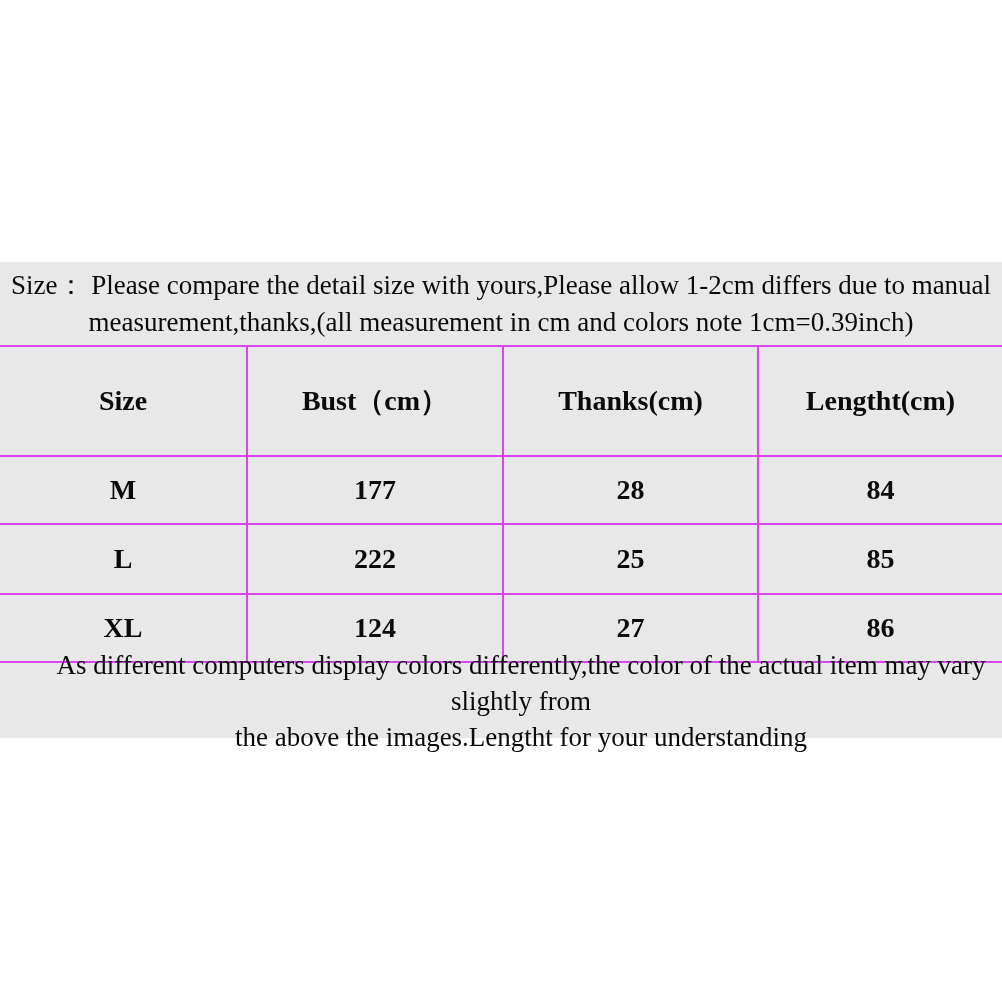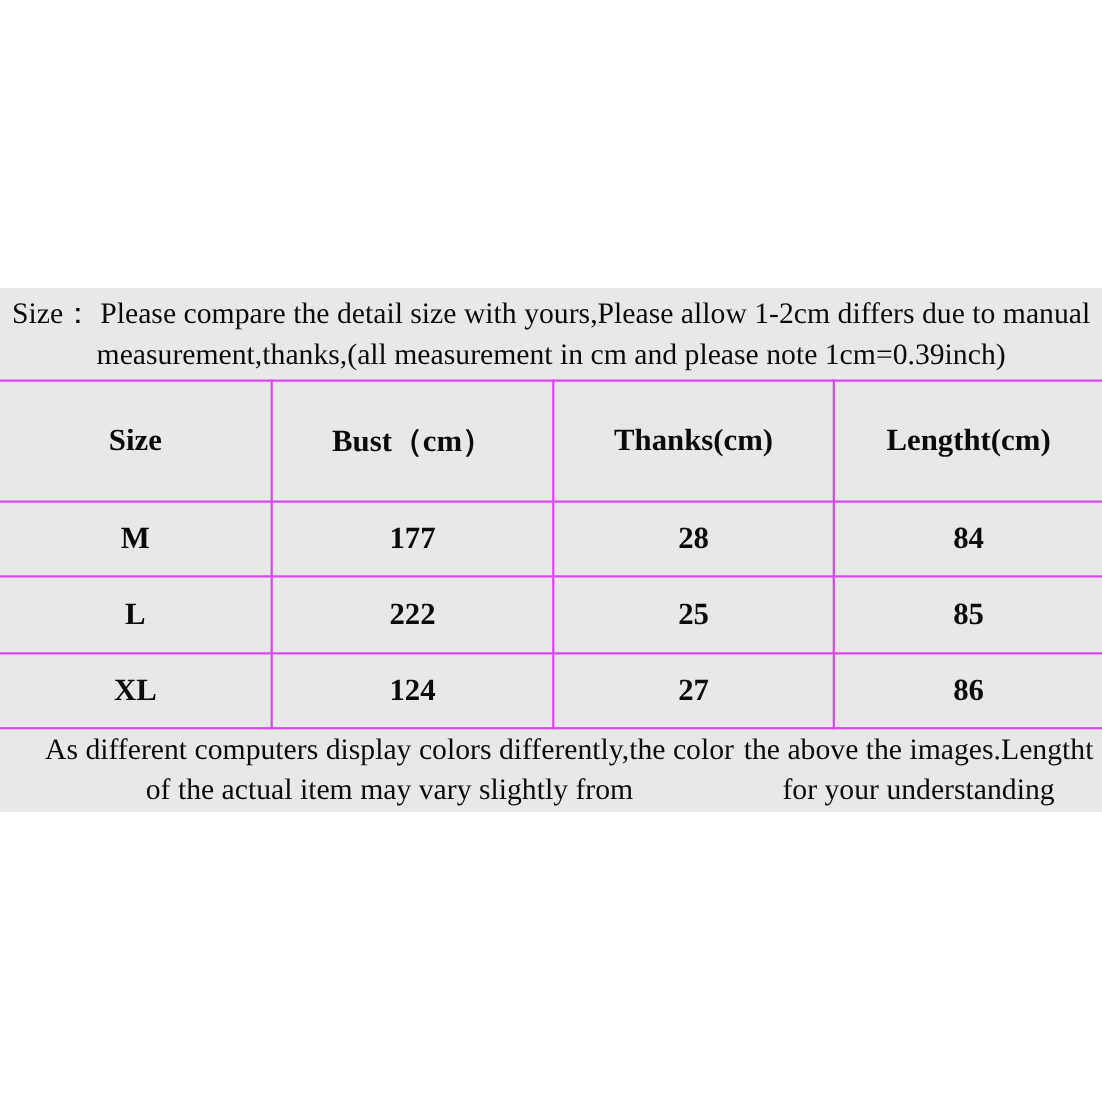--- a/index.html
+++ b/index.html
@@ -29,21 +29,21 @@
   .intro-note {
     height: 83px;
     display: flex;
     flex-direction: column;
     justify-content: center;
   }
   .footer-note {
     height: 75px;
     line-height: 36px;
     display: flex;
-    flex-direction: row;
+    flex-direction: column;
     justify-content: center;
     padding-left: 40px;
   }
   table.size-table {
     border-collapse: collapse;
     table-layout: fixed;
     width: 1002px;
   }
   table.size-table th,
   table.size-table td {
@@ -63,21 +63,21 @@
   tr.data-row-mid { height: 70px; }
 </style>
 </head>
 <body>
 
 <div class="canvas">
   <div class="panel">
 
     <div class="note intro-note">
       <div>Size： Please compare the detail size with yours,Please allow 1-2cm differs due to manual</div>
-      <div>measurement,thanks,(all measurement in cm and please note 1cm=0.39inch)</div>
+      <div>measurement,thanks,(all measurement in cm and colors note 1cm=0.39inch)</div>
     </div>
 
     <table class="size-table">
       <colgroup>
         <col style="width:247px">
         <col style="width:256px">
         <col style="width:255px">
         <col style="width:244px">
       </colgroup>
       <tbody>

